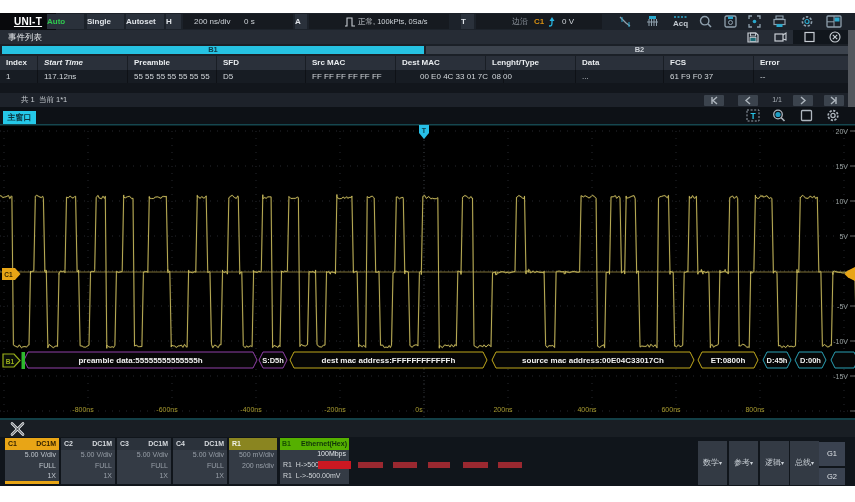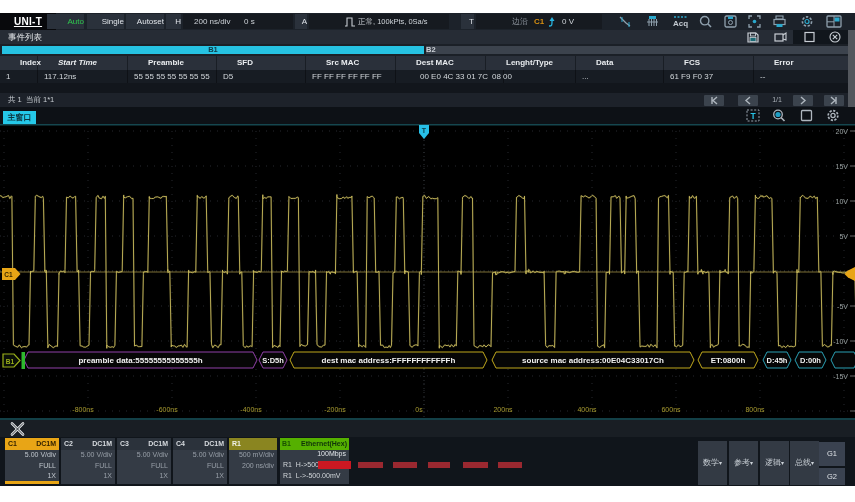--- a/index.html
+++ b/index.html
@@ -1,28 +1,28 @@
 <!DOCTYPE html>
 <html><head><meta charset="utf-8">
 <style>
   * { margin:0; padding:0; box-sizing:border-box; }
   html,body { width:855px; height:502px; background:#ffffff; font-family:"Liberation Sans", sans-serif; }
   #scr { position:absolute; left:0; top:13px; width:855px; height:473px; background:#11161c; overflow:hidden; }
   .abs { position:absolute; }
   
   #topbar { position:absolute; left:0; top:0; width:855px; height:17px; background:#1c222a; }
-  .tbtn { position:absolute; top:1px; height:15px; background:#2a313b; color:#dfe3e8; font-size:8px; font-weight:normal; text-align:right; line-height:15px; }
+  .tbtn { position:absolute; top:1px; height:15px; background:#2a313b; color:#dfe3e8; font-size:8px; font-weight:bold; text-align:left; line-height:15px; }
   .tpanel { position:absolute; top:1px; height:15px; background:#161a20; color:#ced3d8; font-size:8px; line-height:15px; }
   
   #evtitle { position:absolute; left:0; top:17px; width:793px; height:14px; background:#262c35; color:#e8ebee; font-size:8.5px; line-height:14px; }
   #bbar { position:absolute; left:0; top:31px; width:855px; height:12px; background:#1b2027; }
   #thead { position:absolute; left:0; top:43px; width:855px; height:14px; background:#2a303a; }
   #trow  { position:absolute; left:0; top:57px; width:855px; height:13px; background:#171c23; }
   #tgap  { position:absolute; left:0; top:70px; width:855px; height:10px; background:#12161c; }
-  .hc { position:absolute; top:0; height:14px; line-height:14px; font-size:8px; font-weight:bold; color:#e9ecef; padding-left:20px; border-right:1px solid #191e25; }
+  .hc { position:absolute; top:0; height:14px; line-height:14px; font-size:8px; font-weight:bold; color:#e9ecef; padding-left:6px; border-right:1px solid #191e25; }
   .rc { position:absolute; top:0; height:13px; line-height:13px; font-size:8px; color:#d2d7db; padding-left:6px; border-right:1px solid #0e1116; }
   #footer { position:absolute; left:0; top:80px; width:855px; height:14px; background:#1d222a; color:#c8cdd2; font-size:7.5px; line-height:14px; }
   .navb { position:absolute; top:2px; width:20px; height:11px; background:#3b434d; color:#b9c0c7; text-align:center; line-height:11px; font-size:8px; border-radius:1px; }
   #tabrow { position:absolute; left:0; top:94px; width:855px; height:35px; background:#0d1116; }
   #tab { position:absolute; left:3px; top:4px; width:33px; height:13px; background:#25c8e8; color:#0e3640; font-size:8px; font-weight:bold; text-align:center; line-height:13px; }
   
   #wave { position:absolute; left:0; top:111px; width:855px; height:294px; background:#000000; }
   #sep { position:absolute; left:0; top:405px; width:855px; height:2px; background:#134047; }
   #xrow { position:absolute; left:0; top:407px; width:855px; height:17px; background:#191e24; }
   
@@ -121,21 +121,21 @@
         <path d="M9,4 L12,2 L12,9 L9,8" fill="none" stroke="#c8ced4" stroke-width="1.1"></path>
       </svg><svg class="abs" style="left:804px;top:1px;" width="11" height="12" viewBox="0 0 11 12" font-family="Liberation Sans, sans-serif">
         <rect x="1" y="1.5" width="9" height="9" fill="none" stroke="#c8ced4" stroke-width="1.2"></rect>
       </svg><svg class="abs" style="left:829px;top:1px;" width="12" height="12" viewBox="0 0 12 12" font-family="Liberation Sans, sans-serif">
         <circle cx="6" cy="6" r="5" fill="none" stroke="#c8ced4" stroke-width="1.1"></circle>
         <path d="M3.8,3.8 L8.2,8.2 M8.2,3.8 L3.8,8.2" stroke="#c8ced4" stroke-width="1.1"></path>
       </svg>
   </div>
   <div id="bbar">
     <div class="abs" style="left:2px;top:2px;width:422px;height:8px;background:#26c2e2;color:#103a46;font-size:7.5px;font-weight:bold;text-align:center;line-height:8px;">B1</div>
-    <div class="abs" style="left:426px;top:2px;width:427px;height:8px;background:#3c434d;color:#cdd2d8;font-size:7.5px;font-weight:bold;text-align:left;line-height:8px;">B2</div>
+    <div class="abs" style="left:426px;top:2px;width:427px;height:8px;background:#3c434d;color:#cdd2d8;font-size:7.5px;font-weight:bold;text-align:center;line-height:8px;">B2</div>
   </div>
   <div id="thead">
     <div class="hc" style="left:0;width:38px;">Index</div>
     <div class="hc" style="left:38px;width:90px;font-style:italic;">Start Time</div>
     <div class="hc" style="left:128px;width:89px;">Preamble</div>
     <div class="hc" style="left:217px;width:89px;">SFD</div>
     <div class="hc" style="left:306px;width:90px;">Src MAC</div>
     <div class="hc" style="left:396px;width:90px;">Dest MAC</div>
     <div class="hc" style="left:486px;width:90px;">Lenght/Type</div>
     <div class="hc" style="left:576px;width:88px;">Data</div>
@@ -149,21 +149,21 @@
     <div class="rc" style="left:217px;width:89px;">D5</div>
     <div class="rc" style="left:306px;width:90px;">FF FF FF FF FF FF</div>
     <div class="rc" style="left:396px;width:90px;margin-left:18px;">00 E0 4C 33 01 7C</div>
     <div class="rc" style="left:486px;width:90px;">08 00</div>
     <div class="rc" style="left:576px;width:88px;">...</div>
     <div class="rc" style="left:664px;width:90px;">61 F9 F0 37</div>
     <div class="rc" style="left:754px;width:101px;border-right:none;">--</div>
   </div>
   <div id="tgap"></div>
   <div id="footer">
-    <span style="margin-left:8px;text-align:center;">共 1&nbsp;&nbsp;当前 1*1</span>
+    <span style="margin-left:21px;text-align:center;">共 1&nbsp;&nbsp;当前 1*1</span>
     <div class="navb" style="left:704px;"><svg width="20" height="11" viewBox="0 0 20 11">
           <path d="M8,2 L8,9 M13,2 L9,5.5 L13,9" stroke="#aeb6be" stroke-width="1.4" fill="none"></path>
         </svg></div>
     <div class="navb" style="left:738px;"><svg width="20" height="11" viewBox="0 0 20 11">
           <path d="M12,2 L8,5.5 L12,9" stroke="#aeb6be" stroke-width="1.4" fill="none"></path>
         </svg></div>
     <span class="abs" style="left:766px;top:0;width:22px;text-align:center;font-size:7px;color:#aab1b8;">1/1</span>
     <div class="navb" style="left:793px;"><svg width="20" height="11" viewBox="0 0 20 11">
           <path d="M8,2 L12,5.5 L8,9" stroke="#aeb6be" stroke-width="1.4" fill="none"></path>
         </svg></div>

